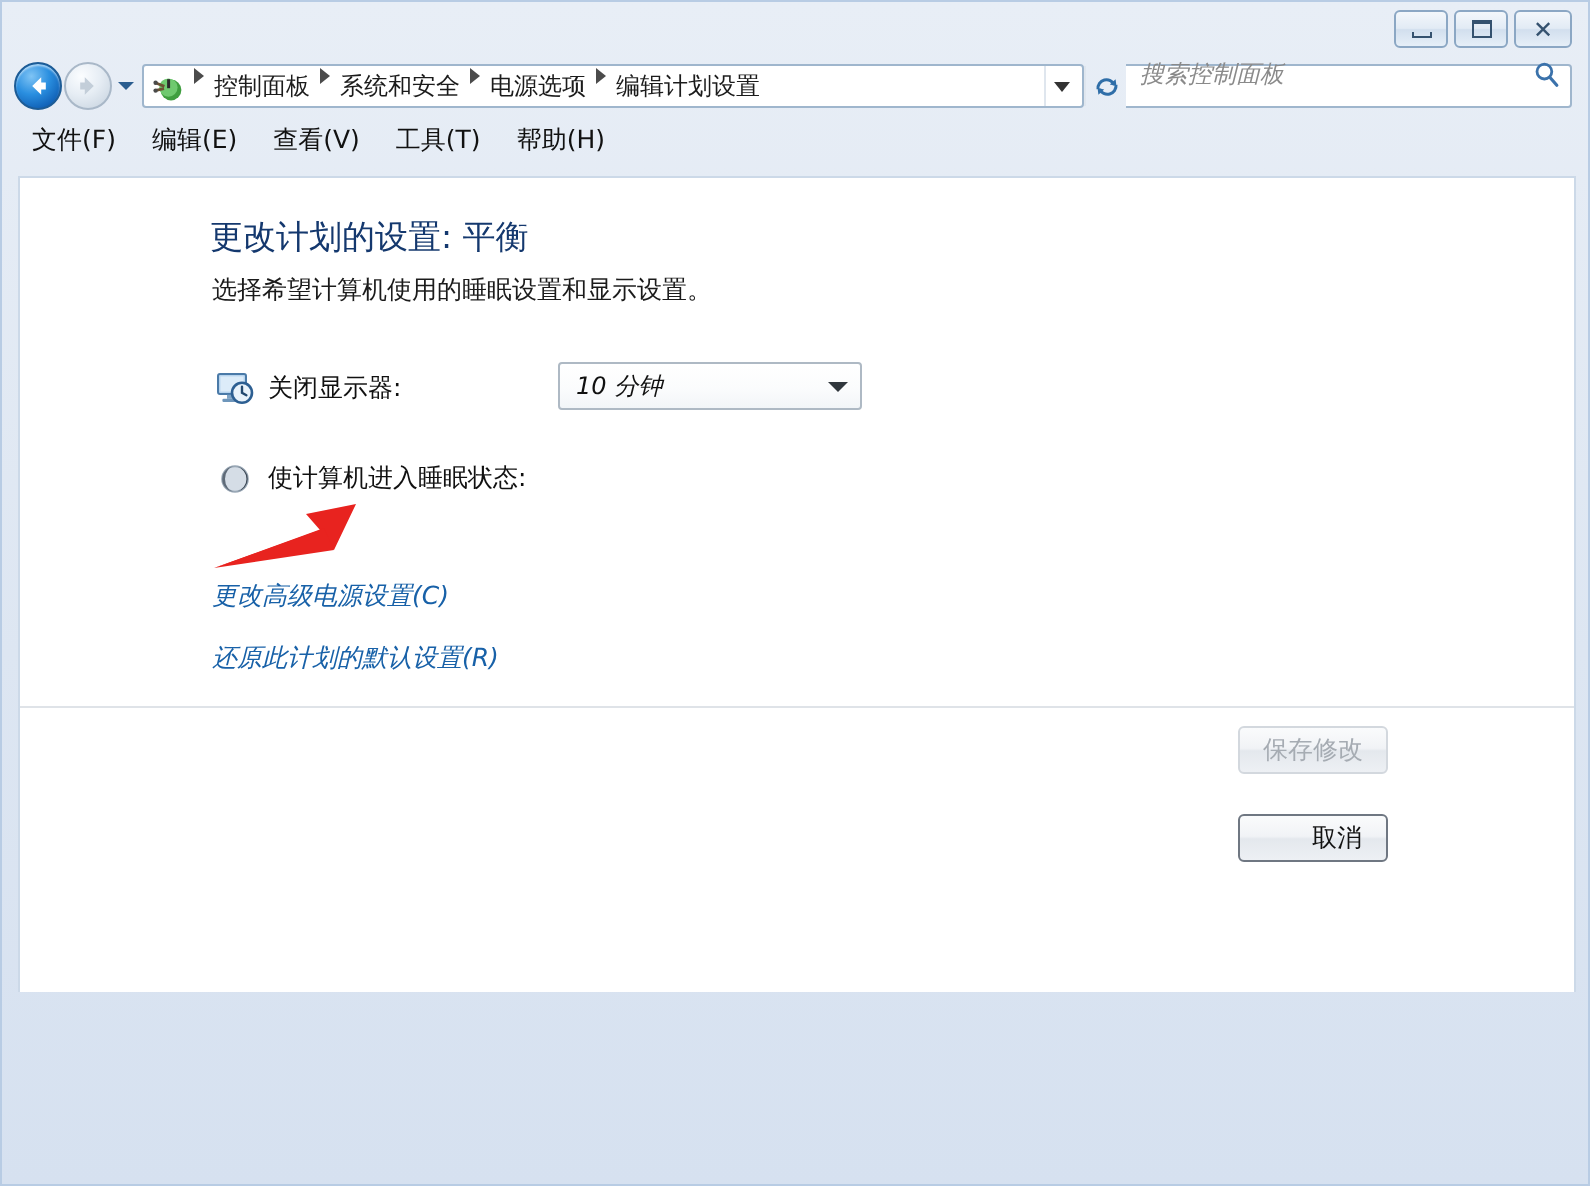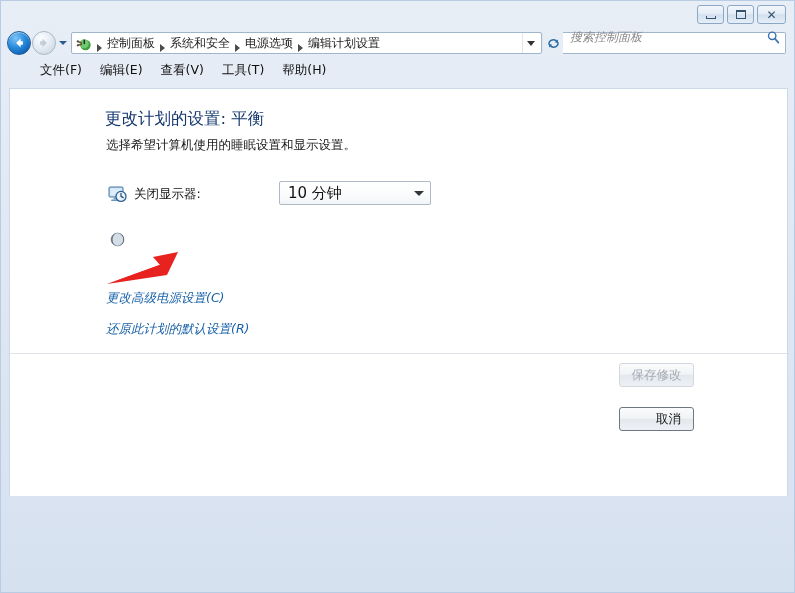--- a/index.html
+++ b/index.html
@@ -140,21 +140,21 @@
     padding: 0 2px 0 4px;
     min-width: 0;
     margin-left: 1px;
   }
 
   .addr-icon { flex: none; margin-right: 2px; display: flex; align-items: center; }
 
   .crumbs {
     flex: 1;
     display: flex;
-    align-items: flex-end;
+    align-items: flex-start;
     overflow: hidden;
     white-space: nowrap;
     min-width: 0;
   }
 
   .crumb {
     font-size: 12px;
     color: #1b1b1b;
     padding: 0 3px;
     line-height: 18px;
@@ -215,21 +215,21 @@
     font-style: italic;
     color: #8a8a8a;
     line-height: 18px;
   }
 
   
   .menubar {
     height: 22px;
     display: flex;
     align-items: center;
-    padding-left: 31px;
+    padding-left: 7px;
     gap: 2px;
   }
 
   .menu-item {
     font-size: 12.5px;
     color: #111;
     padding: 2px 8px;
     line-height: 16px;
     white-space: nowrap;
   }
@@ -303,23 +303,24 @@
     display: flex;
     align-items: center;
     padding: 0 6px 0 8px;
   }
 
   .combo-display { left: 269px; top: 92px; }
   .combo-sleep   { left: 269px; top: 137px; }
 
   .combo-value {
     flex: 1;
-    font-size: 15px;
+    font-size: 12px;
     color: #111;
     white-space: nowrap;
+    font-style: italic;
   }
 
   .combo-arrow {
     width: 0; height: 0;
     border-left: 5px solid transparent;
     border-right: 5px solid transparent;
     border-top: 5px solid #31373d;
     flex: none;
   }
 
@@ -502,20 +503,21 @@
     </div>
 
     <div class="setting-row row-sleep">
       <span class="row-icon">
         <svg width="17" height="17" viewBox="0 0 17 17">
           <circle cx="8.5" cy="8.5" r="6.4" fill="#d5dde6" stroke="#9aa8b6" stroke-width="1"></circle>
           <path d="M8.5 2.1 A6.4 6.4 0 0 0 8.5 14.9 A5 6.4 0 0 1 8.5 2.1 Z" fill="#5f6b78"></path>
           <path d="M9.6 2.2 A6.4 6.4 0 0 1 9.6 14.8 A6.6 6.6 0 0 0 9.6 2.2 Z" fill="#3f4a56"></path>
         </svg>
       </span>
+      <span class="row-label">使计算机进入睡眠状态:</span>
     </div>
 
 
     <a class="link link-advanced" href="#">更改高级电源设置(C)</a>
     <a class="link link-restore" href="#">还原此计划的默认设置(R)</a>
 
     <div class="divider"></div>
 
     <div class="btn-row">
       <div class="btn btn-save">保存修改</div>

